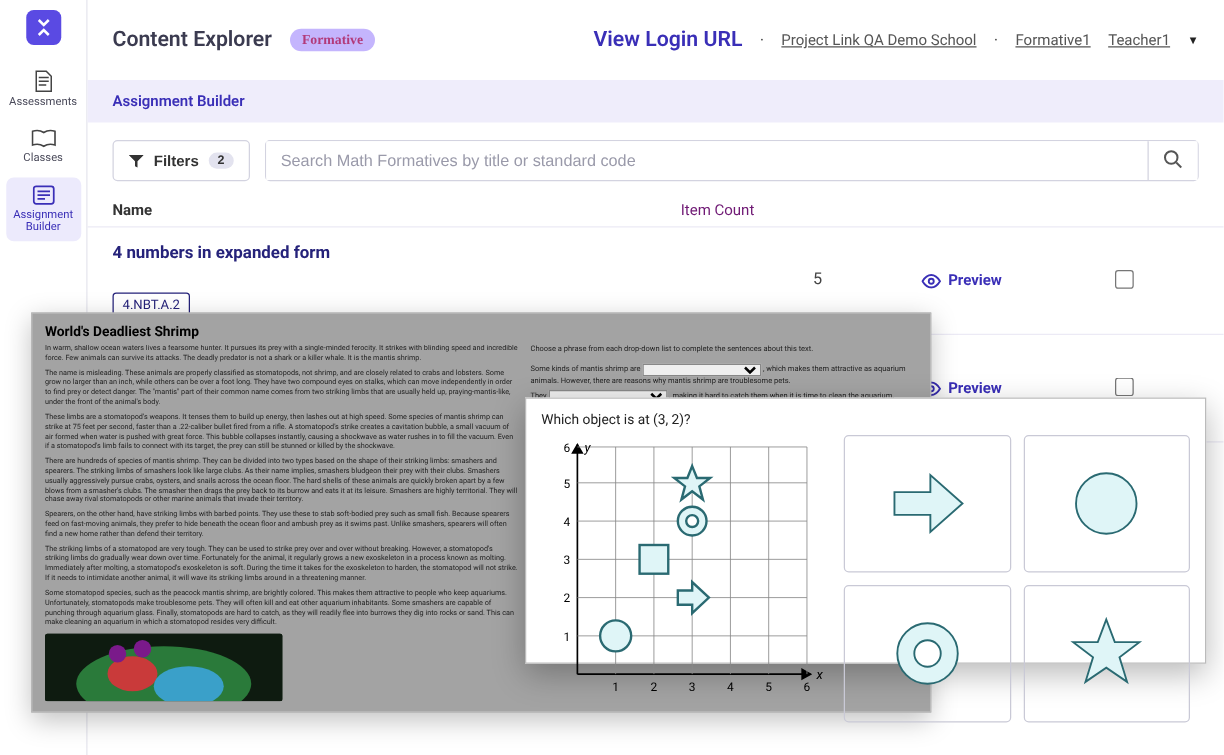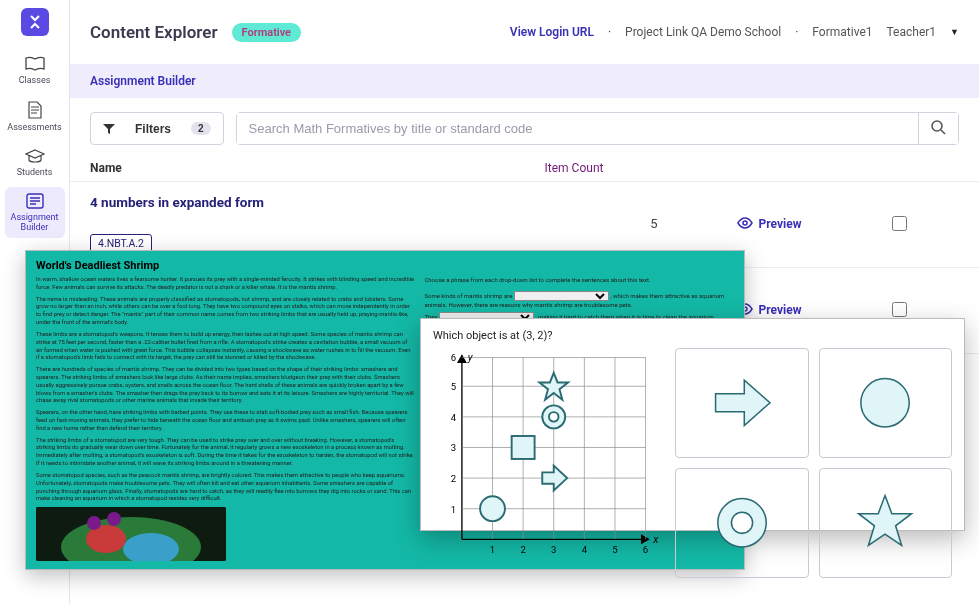--- a/index.html
+++ b/index.html
@@ -9,49 +9,49 @@
   .app { position: absolute; inset: 0; display: flex; }
   .rail { width: 70px; background: #fff; border-right: 1px solid #e6e6ee; display: flex; flex-direction: column; align-items: center; padding-top: 8px; gap: 4px; }
   .rail-logo { width: 28px; height: 28px; background:#5a4ae3; border-radius:6px; display:flex; align-items:center; justify-content:center; color:#fff; font-size:14px; margin-bottom:10px;}
   .rail-item { width:60px; padding:6px 0; text-align:center; font-size:9px; color:#4a4a5a; border-radius:6px; cursor:pointer;}
   .rail-item svg { display:block; margin:0 auto 3px; }
   .rail-item.active { background:#eceafc; color:#3a2fb7; }
 
   .main { flex:1; display:flex; flex-direction:column; }
   .topbar { height:64px; display:flex; align-items:center; padding:0 20px; gap:14px; font-size:12px; color:#444; }
   .topbar h1 { font-size:17px; color:#3b3b50; font-weight:600; }
-  .badge-form { background:#5eead4; color:#b23a7a; font-size:11px; font-weight:600; padding:3px 10px; border-radius:10px; }
+  .badge-form { background:#c4b5fd; color:#b23a7a; font-size:11px; font-weight:600; padding:3px 10px; border-radius:10px;font-family:Liberation Serif, serif; }
   .topbar .spacer{flex:1;}
-  .topbar a { color:#3a2fb7; font-weight:600; text-decoration:none; font-size:12px;}
-  .topbar .crumb{ color:#555; }
+  .topbar a { color:#3a2fb7; font-weight:600; text-decoration:none; font-size:17px;}
+  .topbar .crumb{ color:#555;text-decoration:underline; }
   .caret-down { font-size:9px; color:#222; }
 
   .subhead { background:#efedfb; height:34px; display:flex; align-items:center; padding:0 20px; font-size:12px; color:#3a2fb7; font-weight:600;}
 
   .toolbar { display:flex; padding:14px 20px 10px; gap:12px; }
-  .filters-btn { border:1px solid #d3d3e0; border-radius:4px; padding:7px 12px; display:flex; align-items:center; gap:20px; font-size:12px; font-weight:600; color:#333; background:#fff; cursor:pointer;}
+  .filters-btn { border:1px solid #d3d3e0; border-radius:4px; padding:7px 12px; display:flex; align-items:center; gap:8px; font-size:12px; font-weight:600; color:#333; background:#fff; cursor:pointer;}
   .pill { background:#e3e3ef; color:#333; border-radius:9px; font-size:10px; padding:1px 7px; font-weight:700;}
   .searchwrap { flex:1; display:flex; border:1px solid #d3d3e0; border-radius:4px; }
   .searchwrap input { flex:1; border:0; padding:8px 12px; font-size:13px; outline:none; color:#737373;}
   .searchwrap input::placeholder{color:#9a9aaa;}
   .searchbtn { width:40px; border:0; border-left:1px solid #d3d3e0; background:#fff; cursor:pointer; color:#555;}
 
   .thead { display:grid; grid-template-columns: 1fr 90px 140px 120px; align-items:center; padding:6px 20px; font-size:12px; color:#555;gap:40px;}
   .thead .addbtn { background:#8f8fa3; color:#fff; border:0; border-radius:4px; padding:8px 0; font-size:12px; font-weight:600; cursor:pointer;}
 
   .row { display:grid; grid-template-columns: 1fr 90px 140px 120px; align-items:center; padding:12px 20px 14px; border-top:1px solid #eceaf5;}
   .row .title { color:#25227a; font-weight:700; font-size:13.5px; margin-bottom:22px;}
   .row .std { display:inline-block; border:1px solid #25227a; color:#25227a; font-size:10.5px; padding:2px 7px; border-radius:3px;}
   .row .count { text-align:center; color:#444; font-size:13px;}
-  .row .preview { color:#3a2fb7; font-weight:700; font-size:12px; display:flex; align-items:flex-start; gap:6px; justify-content:center; cursor:pointer;}
+  .row .preview { color:#3a2fb7; font-weight:700; font-size:12px; display:flex; align-items:flex-end; gap:6px; justify-content:center; cursor:pointer;}
   .row .chkwrap { display:flex; justify-content:center;}
   .row input[type=checkbox]{ width:15px; height:15px;}
 
   
-  .overlay-passage { position:absolute; left:25px; top:250px; width:720px; height:320px; background:#14b8a6; border:1px solid #bbb; box-shadow:0 6px 20px rgba(0,0,0,.25); padding:8px 10px; display:flex; flex-direction:column; }
+  .overlay-passage { position:absolute; left:25px; top:250px; width:720px; height:320px; background:#a3a3a3; border:1px solid #bbb; box-shadow:0 6px 20px rgba(0,0,0,.25); padding:8px 10px; display:flex; flex-direction:column; }
   .overlay-passage h3 { font-size:11px; font-weight:700; margin-bottom:4px;}
   .passage-body { display:flex; gap:10px; flex:1; overflow:hidden;}
   .passage-text { flex:1.1; font-size:5.8px; line-height:1.35; color:#222; }
   .passage-text p { margin-bottom:4px;}
   .passage-img { width:190px; height:130px; background:#1a2a1a; border-radius:2px; display:flex; align-items:center; justify-content:center; margin-top:auto; overflow:hidden;}
   .passage-right { flex:0.9; font-size:6px; color:#222;}
   .passage-right select { width:95px; font-size:6px; border:1px solid #888;}
 
   
   .overlay-math { position:absolute; left:420px; top:318px; width:545px; height:213px; background:#fff; border:1px solid #bbb; box-shadow:0 8px 24px rgba(0,0,0,.28); padding:10px 12px; }
@@ -68,36 +68,30 @@
 
 <div class="app">
 
   <nav class="rail">
     <div class="rail-logo">
       <svg width="16" height="16" viewBox="0 0 16 16">
           <path d="M4 2l4 4 4-4M4 14l4-4 4 4" stroke="#fff" stroke-width="2" fill="none"></path>
         </svg>
     </div>
     <div class="rail-item">
+      <svg width="16" height="18" viewBox="0 0 16 18">
+          <path d="M2 1h8l4 4v12H2z M4 6h8M4 9h8M4 12h6" fill="none" stroke="#444" stroke-width="1.2"></path>
+        </svg>
+      <span>Assessments</span>
+    </div>
+    <div class="rail-item">
       <svg width="20" height="16" viewBox="0 0 20 16">
           <path d="M1 2c3-1 6-1 9 1 3-2 6-2 9-1v11c-3-1-6-1-9 1-3-2-6-2-9-1z" fill="none" stroke="#444" stroke-width="1.3"></path>
         </svg>
       <span>Classes</span>
-    </div>
-    <div class="rail-item">
-      <svg width="16" height="18" viewBox="0 0 16 18">
-          <path d="M2 1h8l4 4v12H2z M4 6h8M4 9h8M4 12h6" fill="none" stroke="#444" stroke-width="1.2"></path>
-        </svg>
-      <span>Assessments</span>
-    </div>
-    <div class="rail-item">
-      <svg width="20" height="16" viewBox="0 0 20 16">
-          <path d="M10 2l9 4-9 4-9-4z M4 8v4c0 1 3 2 6 2s6-1 6-2V8" fill="none" stroke="#444" stroke-width="1.2"></path>
-        </svg>
-      <span>Students</span>
     </div>
     <div class="rail-item active">
       <svg width="18" height="16" viewBox="0 0 18 16">
           <rect x="1" y="1" width="16" height="14" rx="2" fill="none" stroke="#3a2fb7" stroke-width="1.4"></rect>
           <path d="M4 5h10M4 8h10M4 11h6" stroke="#3a2fb7" stroke-width="1.4"></path>
         </svg>
       <span>Assignment Builder</span>
     </div>
   </nav>
 

